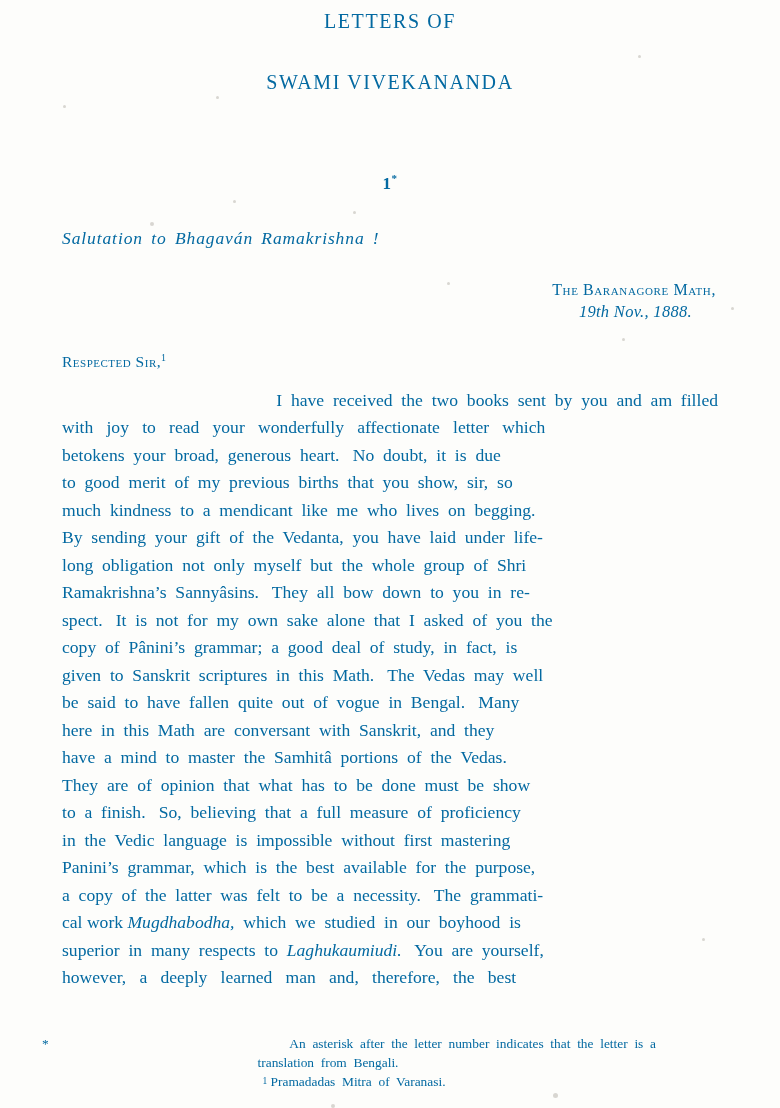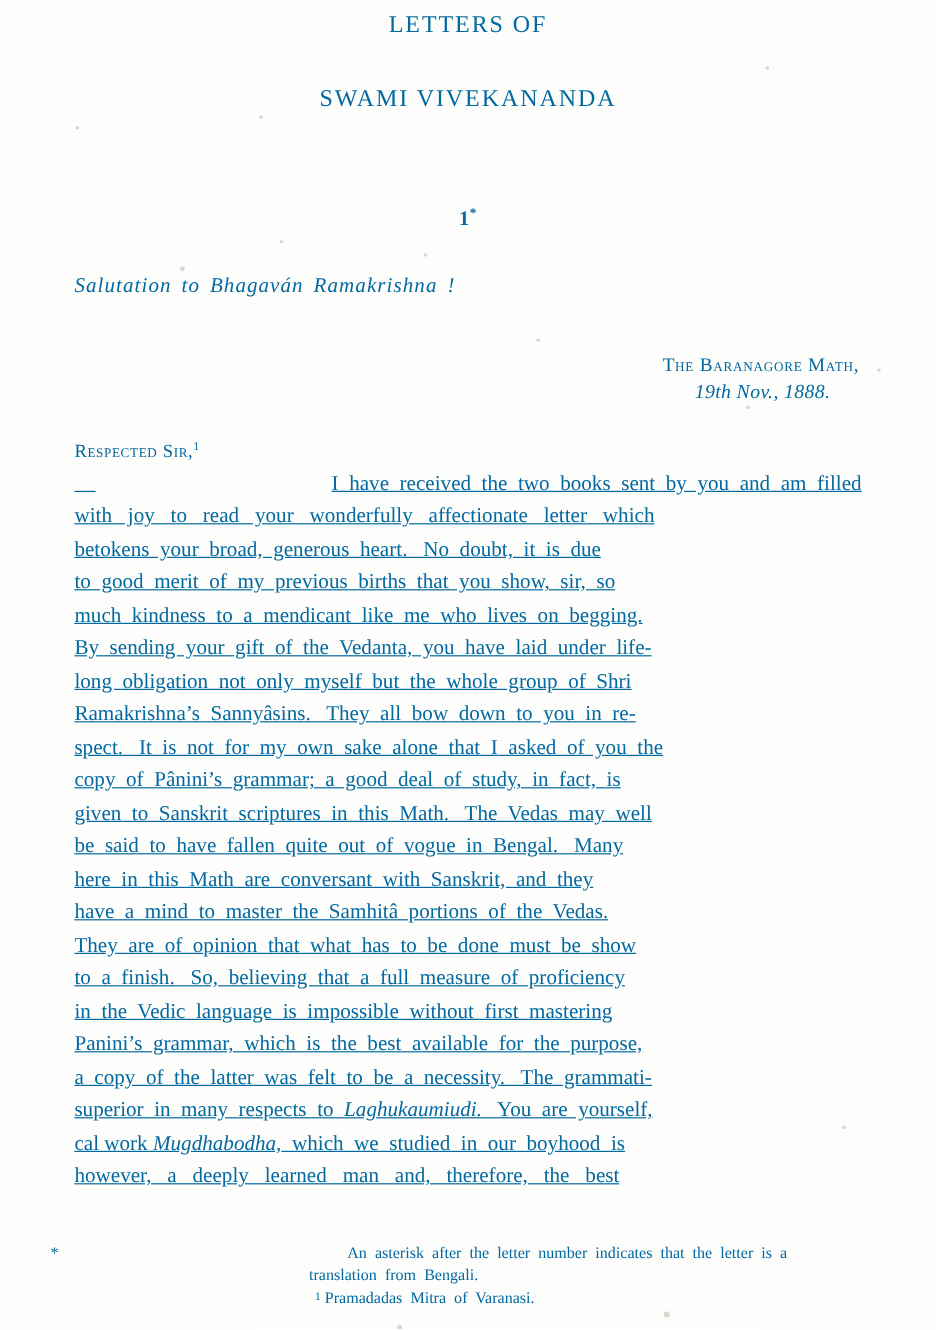--- a/index.html
+++ b/index.html
@@ -69,21 +69,21 @@
     text-align: left;
     font-style: italic;
     font-size: 17.5px;
     margin-top: 34px;
     letter-spacing: .9px;
     word-spacing: 3px;
   }
 
   
   .dateline {
-    margin-top: 48px;
+    margin-top: 32px;
     text-align: right;
     padding-right: 2px;
   }
   .dateline .place {
     font-size: 16px;
     font-variant: small-caps;
     letter-spacing: .6px;
     display: block;
   }
   .dateline .date {
@@ -103,24 +103,23 @@
     letter-spacing: .5px;
   }
   .respected sup {
     font-size: 10px;
     vertical-align: super;
     font-variant: normal;
   }
 
   
   .body-block {
-    margin-top: 3px;
+    margin-top: 16px;
     font-size: 17.6px;
     line-height: 27.5px;
-    text-decoration: underline;
   }
   .body-line {
     display: flex;
     justify-content: space-between;
     white-space: pre;
     height: 27.5px;
     align-items: baseline;
   }
   .body-line.last {
     justify-content: flex-start;
@@ -202,22 +201,22 @@
         <div class="body-line"><span class="w">copy  of  Pânini’s  grammar;  a  good  deal  of  study,  in  fact,  is</span></div>
         <div class="body-line"><span class="w">given  to  Sanskrit  scriptures  in  this  Math.   The  Vedas  may  well</span></div>
         <div class="body-line"><span class="w">be  said  to  have  fallen  quite  out  of  vogue  in  Bengal.   Many</span></div>
         <div class="body-line"><span class="w">here  in  this  Math  are  conversant  with  Sanskrit,  and  they</span></div>
         <div class="body-line"><span class="w">have  a  mind  to  master  the  Samhitâ  portions  of  the  Vedas.</span></div>
         <div class="body-line"><span class="w">They  are  of  opinion  that  what  has  to  be  done  must  be  show</span></div>
         <div class="body-line"><span class="w">to  a  finish.   So,  believing  that  a  full  measure  of  proficiency</span></div>
         <div class="body-line"><span class="w">in  the  Vedic  language  is  impossible  without  first  mastering</span></div>
         <div class="body-line"><span class="w">Panini’s  grammar,  which  is  the  best  available  for  the  purpose,</span></div>
         <div class="body-line"><span class="w">a  copy  of  the  latter  was  felt  to  be  a  necessity.   The  grammati-</span></div>
+        <div class="body-line"><span class="w">cal work <i>Mugdhabodha,</i>  which  we  studied  in  our  boyhood  is</span></div>
         <div class="body-line"><span class="w">superior  in  many  respects  to  <i>Laghukaumiudi.</i>   You  are  yourself,</span></div>
-        <div class="body-line"><span class="w">cal work <i>Mugdhabodha,</i>  which  we  studied  in  our  boyhood  is</span></div>
         <div class="body-line last"><span class="w">however,   a   deeply   learned   man   and,   therefore,   the   best</span></div>
       </div>
 
   </div>
 
   <div class="footnotes">
     <div class="fn fn-1-indent">
       <span>*</span><span>&nbsp;</span><span>An  asterisk  after  the  letter  number  indicates  that  the  letter  is  a</span>
     </div>
     <div class="fn left">

